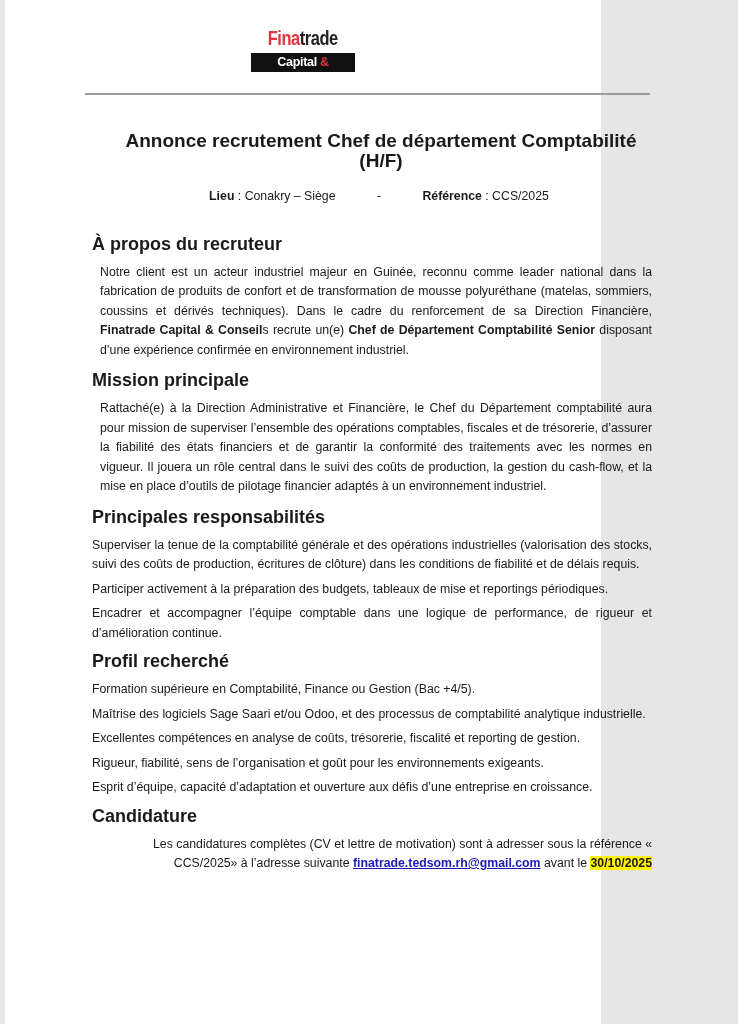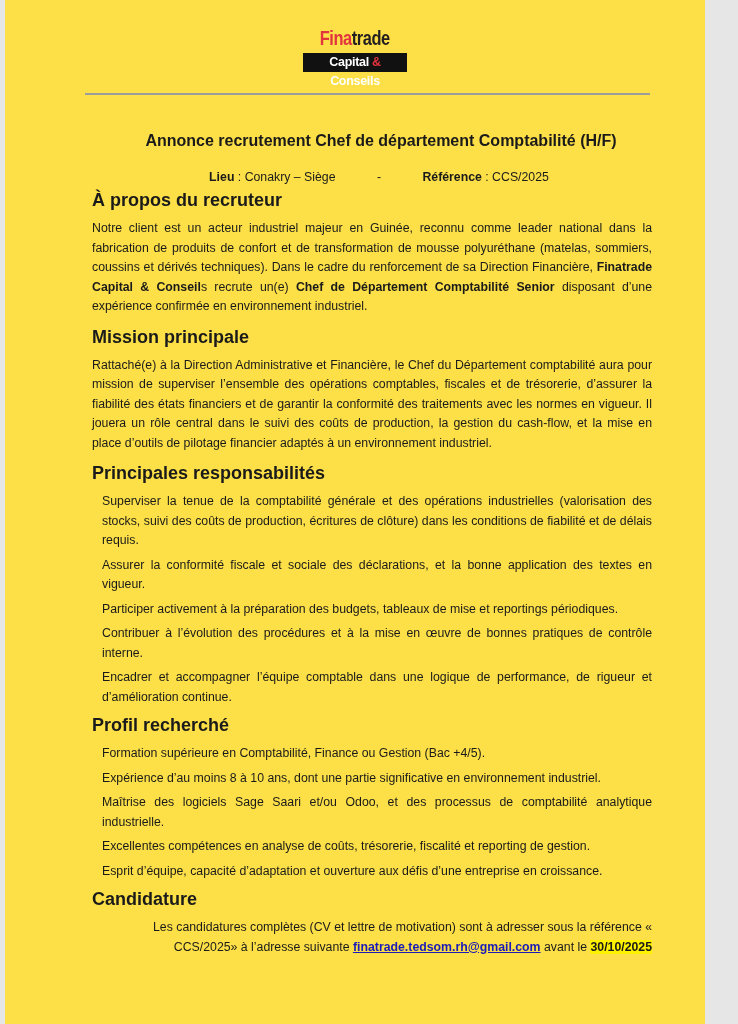--- a/index.html
+++ b/index.html
@@ -3,46 +3,46 @@
 <meta charset="utf-8">
 <style>
   html, body { margin: 0; padding: 0; }
   body {
     width: 738px; height: 1024px; overflow: hidden;
     background: #e6e6e6;
     font-family: "Liberation Sans", sans-serif;
     color: #1a1a1a;
   }
   .page {
-    position: absolute; left: 5px; top: 0; width: 700px; height: 1024px;
-    background: #fde047;
+    position: absolute; left: 5px; top: 0; width: 596px; height: 1024px;
+    background: #ffffff;
   }
   .logo { position: absolute; left: 0; right: 0; top: 27px; text-align: center; }
   .logo-word {
     display: inline-block; font-weight: bold; font-size: 20px; letter-spacing: -0.5px;
     transform: scaleX(0.82); transform-origin: center; line-height: 22px;
   }
   .logo-word .fina { color: #e2343f; }
   .logo-word .trade { color: #231f20; }
   .logo-band {
     display: block; margin: 4px auto 0; width: 104px; height: 19px;
     background: #111; color: #fff; font-weight: bold; font-size: 12.5px;
     line-height: 19px; text-align: center; letter-spacing: -0.3px;
   }
   .logo-band .amp { color: #e2343f; }
   .divider { position: absolute; left: 80px; width: 565px; top: 93px; height: 2px; background: #9c9c9c; }
 
   .content { position: absolute; left: 87px; width: 560px; top: 131px; font-size: 12.3px; line-height: 19.5px; }
-  .title { text-align: center; font-weight: bold; font-size: 16px; margin: 0 0 17px 18px; }
-  .meta { text-align: center; font-size: 12.3px; margin: 0 0 4px 14px; }
+  .title { text-align: center; font-weight: bold; font-size: 19px; margin: 0 0 17px 18px; }
+  .meta { text-align: center; font-size: 12.3px; margin: 0 0 28px 14px; }
   .meta b { font-weight: bold; }
   .meta .sep { display: inline-block; width: 80px; text-align: center; }
   h2 { font-size: 18px; font-weight: bold; margin: 0 0 9px 0; line-height: 19px; }
-  p { margin: 0 0 11px 0; text-align: justify; }
-  .item { margin: 0 0 5px 10px; text-align: justify; }
+  p { margin: 0 0 11px 8px; text-align: justify; }
+  .item { margin: 0 0 5px 0; text-align: justify; }
   .item-last { margin-bottom: 9px; }
   .email { color: #1a1ab8; text-decoration: underline; font-weight: bold; }
   .deadline { background: #fff200; font-weight: bold; }
 </style>
 </head>
 <body>
 
 <div class="page">
 
   <div class="logo">
@@ -70,32 +70,30 @@
     </section>
 
     <section>
       <h2>Mission principale</h2>
       <p>Rattaché(e) à la Direction Administrative et Financière, le Chef du Département comptabilité aura pour mission de superviser l’ensemble des opérations comptables, fiscales et de trésorerie, d’assurer la fiabilité des états financiers et de garantir la conformité des traitements avec les normes en vigueur. Il jouera un rôle central dans le suivi des coûts de production, la gestion du cash-flow, et la mise en place d’outils de pilotage financier adaptés à un environnement industriel.</p>
     </section>
 
     <section>
       <h2>Principales responsabilités</h2>
       <div class="item">Superviser la tenue de la comptabilité générale et des opérations industrielles (valorisation des stocks, suivi des coûts de production, écritures de clôture) dans les conditions de fiabilité et de délais requis.</div>
-      <div class="item">Assurer la conformité fiscale et sociale des déclarations, et la bonne application des textes en vigueur.</div>
       <div class="item">Participer activement à la préparation des budgets, tableaux de mise et reportings périodiques.</div>
-      <div class="item">Contribuer à l’évolution des procédures et à la mise en œuvre de bonnes pratiques de contrôle interne.</div>
       <div class="item item-last">Encadrer et accompagner l’équipe comptable dans une logique de performance, de rigueur et d’amélioration continue.</div>
     </section>
 
     <section>
       <h2>Profil recherché</h2>
       <div class="item">Formation supérieure en Comptabilité, Finance ou Gestion (Bac +4/5).</div>
-      <div class="item">Expérience d’au moins 8 à 10 ans, dont une partie significative en environnement industriel.</div>
       <div class="item">Maîtrise des logiciels Sage Saari et/ou Odoo, et des processus de comptabilité analytique industrielle.</div>
       <div class="item">Excellentes compétences en analyse de coûts, trésorerie, fiscalité et reporting de gestion.</div>
+      <div class="item">Rigueur, fiabilité, sens de l’organisation et goût pour les environnements exigeants.</div>
       <div class="item item-last">Esprit d’équipe, capacité d’adaptation et ouverture aux défis d’une entreprise en croissance.</div>
     </section>
 
     <section>
       <h2>Candidature</h2>
       <p style="text-align:right"><span>Les candidatures complètes (CV et lettre de motivation) sont à adresser sous la référence « CCS/2025» à l’adresse suivante  </span><a class="email">finatrade.tedsom.rh@gmail.com</a><span>  avant le </span><span class="deadline">30/10/2025</span></p>
     </section>
   </div>
 </div>
 

